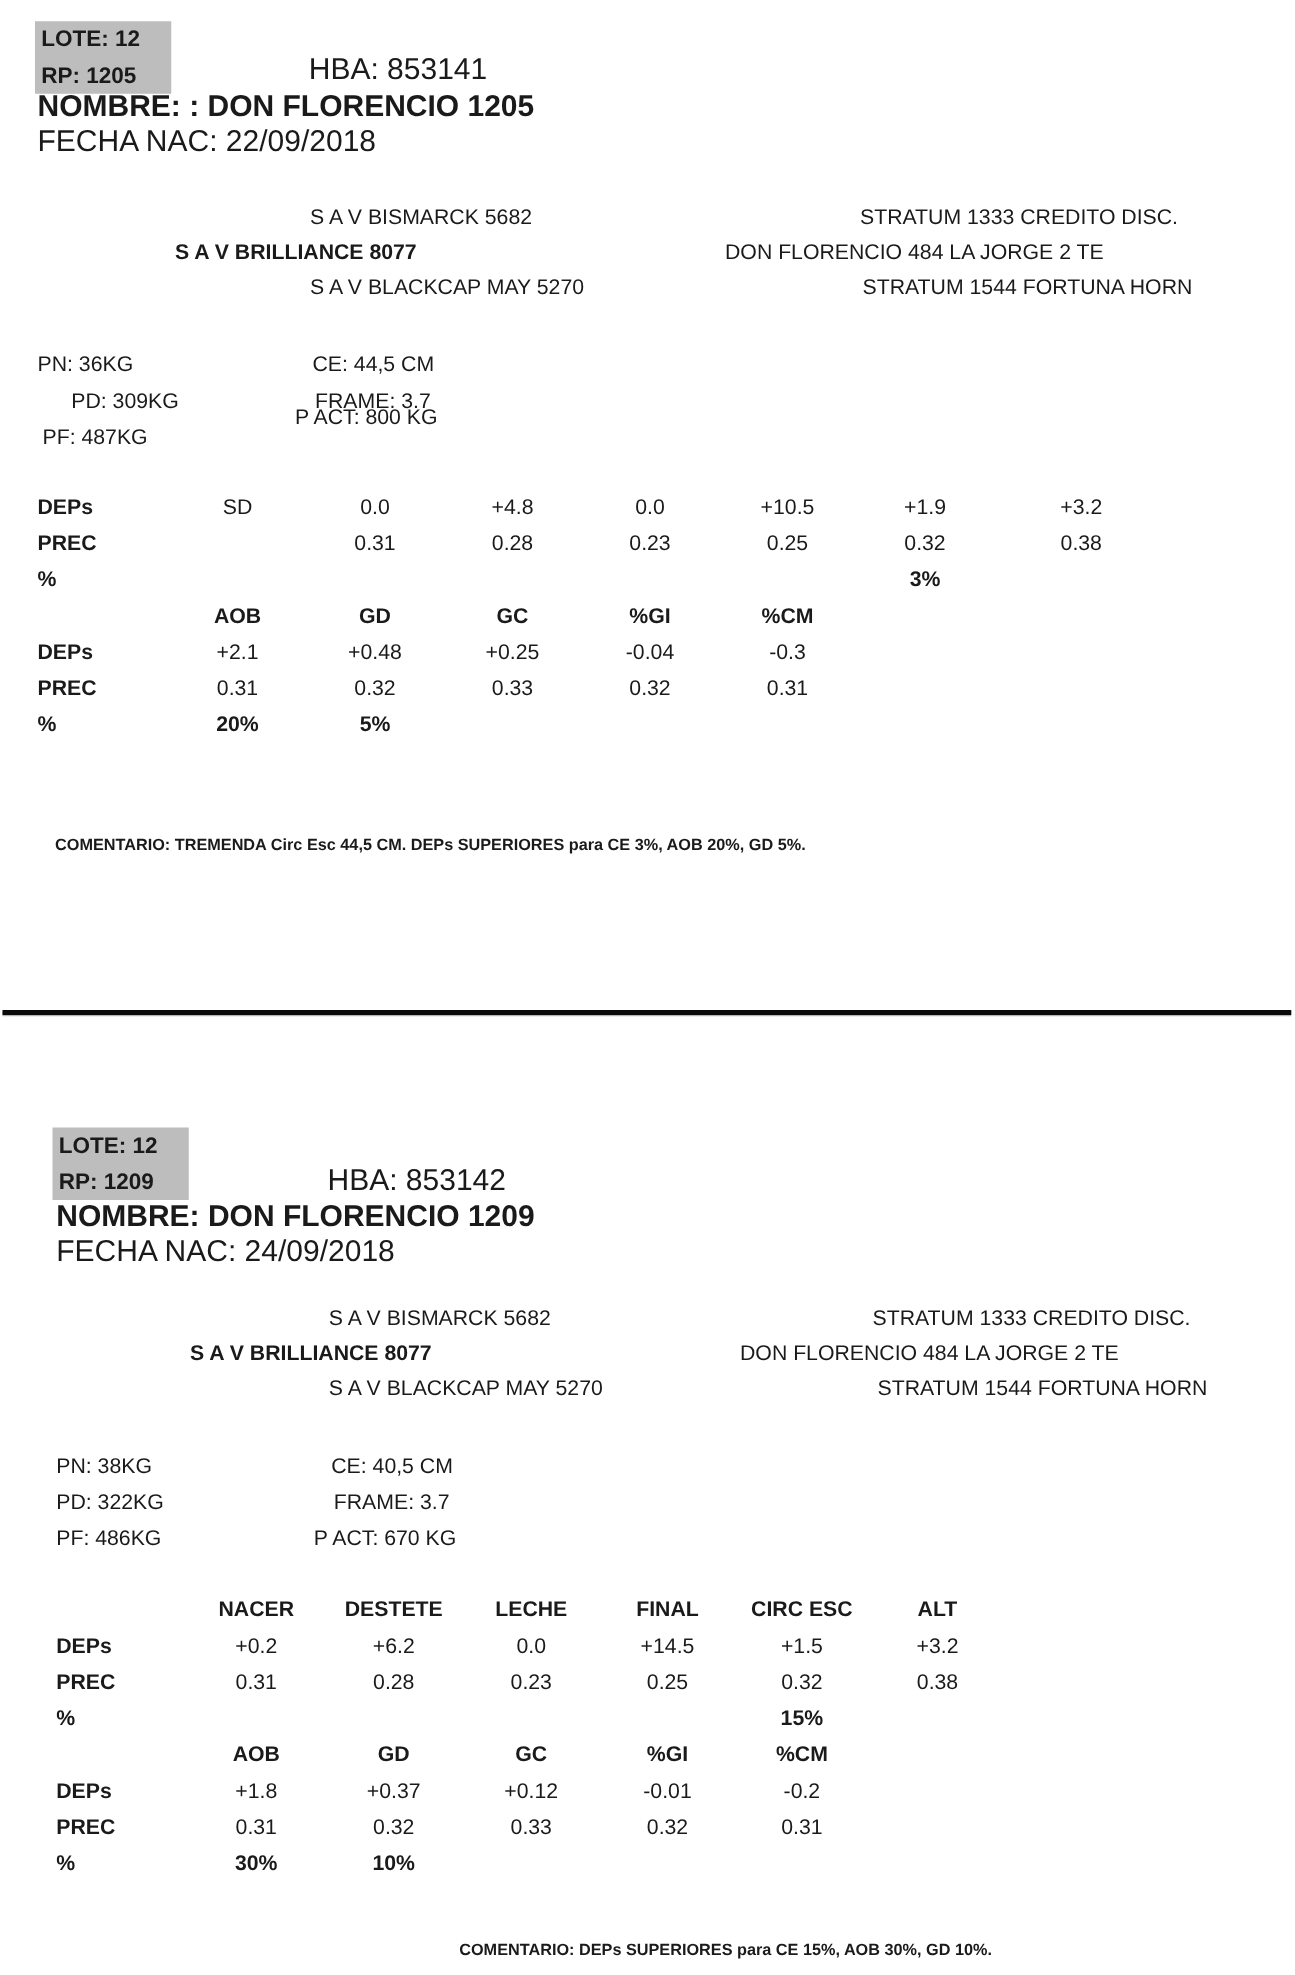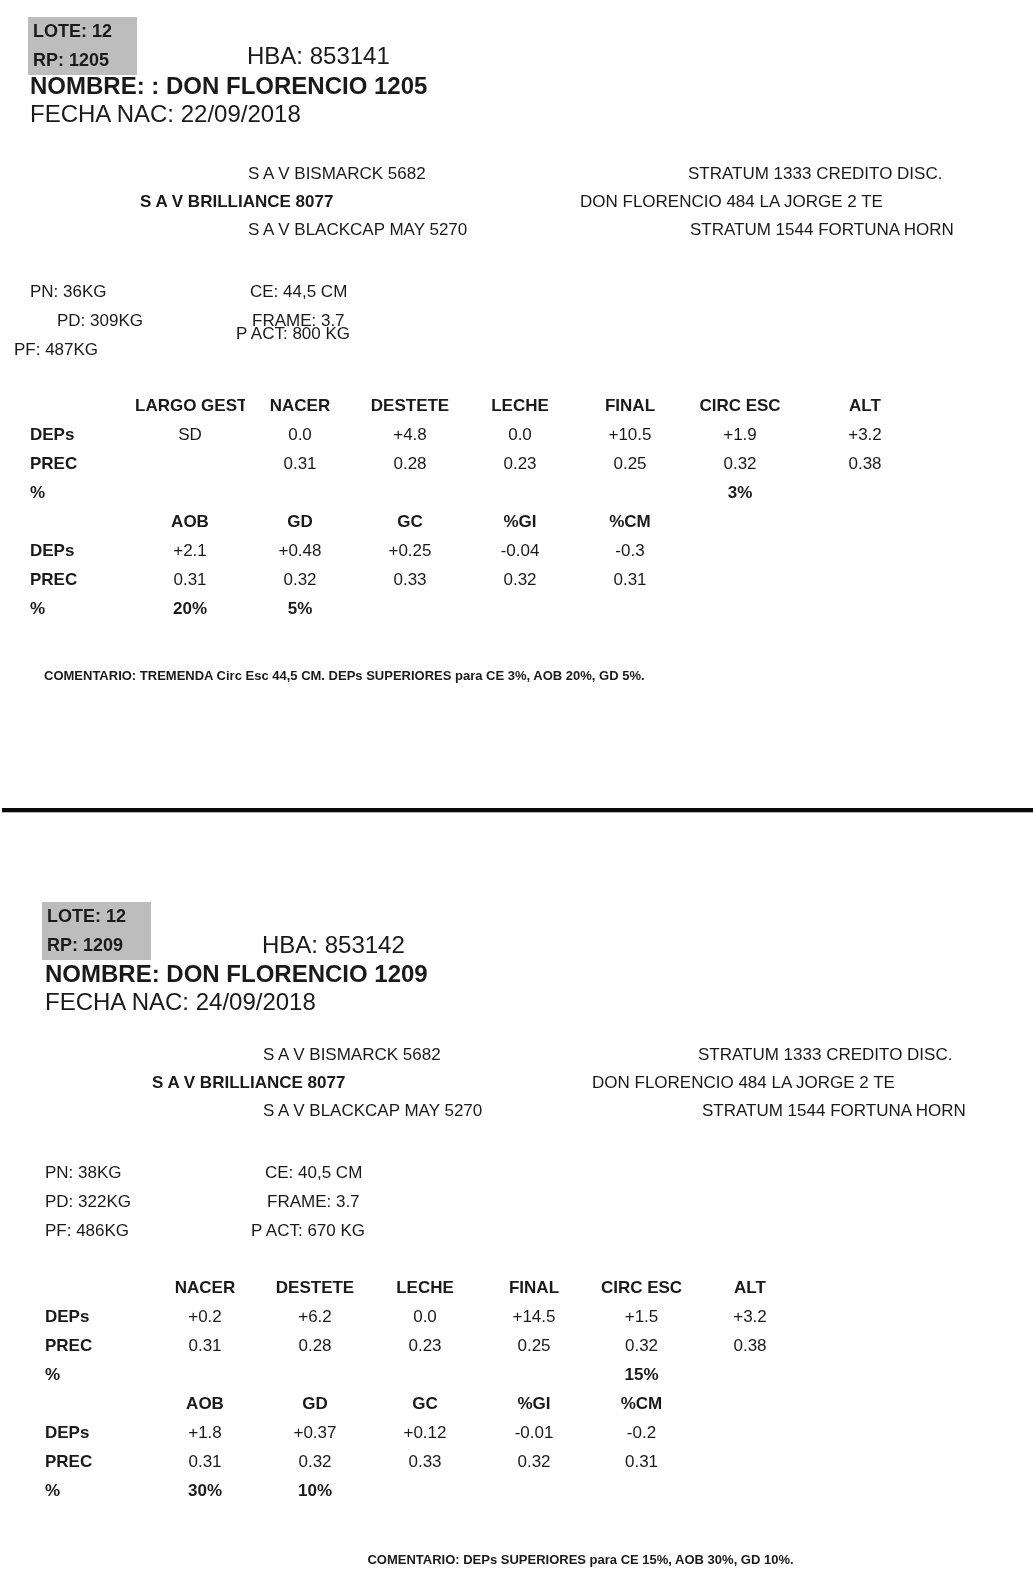--- a/index.html
+++ b/index.html
@@ -53,45 +53,35 @@
     <div class="abs txt b" style="left:140px; top:192px;">S A V BRILLIANCE 8077</div>
     <div class="abs txt" style="left:248px; top:220px;">S A V BLACKCAP MAY 5270</div>
     <div class="abs txt" style="left:688px; top:164px;">STRATUM 1333 CREDITO DISC.</div>
     <div class="abs txt" style="left:580px; top:192px;">DON FLORENCIO 484 LA JORGE 2 TE</div>
     <div class="abs txt" style="left:690px; top:220px;">STRATUM 1544 FORTUNA HORN</div>
 
     <div class="abs txt" style="left:30px; top:282px;">PN: 36KG</div>
     <div class="abs txt" style="left:250px; top:282px;">CE: 44,5 CM</div>
     <div class="abs txt" style="left:30px; top:311px;margin-left:27px;">PD: 309KG</div>
     <div class="abs txt" style="left:252px; top:311px;">FRAME: 3.7</div>
-    <div class="abs txt" style="left:14px; top:340px;">PF: 487KG</div>
+    <div class="abs txt" style="left:34px; top:340px;">PF: 487KG</div>
     <div class="abs txt" style="left:236px; top:324px;text-align:center;">P ACT: 800 KG</div>
 
     <table class="dep-table" style="left:30px; top:391px; width:905px;">
       <colgroup>
         <col style="width:105px">
           <col style="width:110px">
           <col style="width:110px">
           <col style="width:110px">
         <col style="width:110px">
           <col style="width:110px">
           <col style="width:110px">
           <col style="width:140px">
       </colgroup>
     <tbody>
-          <tr class="hdr">
-            <th class="rlabel"></th>
-            <th>LARGO GEST</th>
-            <th>NACER</th>
-            <th>DESTETE</th>
-            <th>LECHE</th>
-            <th>FINAL</th>
-            <th>CIRC ESC</th>
-            <th>ALT</th>
-          </tr>
           <tr>
             <td class="rlabel">DEPs</td>
             <td>SD</td>
             <td>0.0</td>
             <td>+4.8</td>
             <td>0.0</td>
             <td>+10.5</td>
             <td>+1.9</td>
             <td>+3.2</td>
           </tr>

